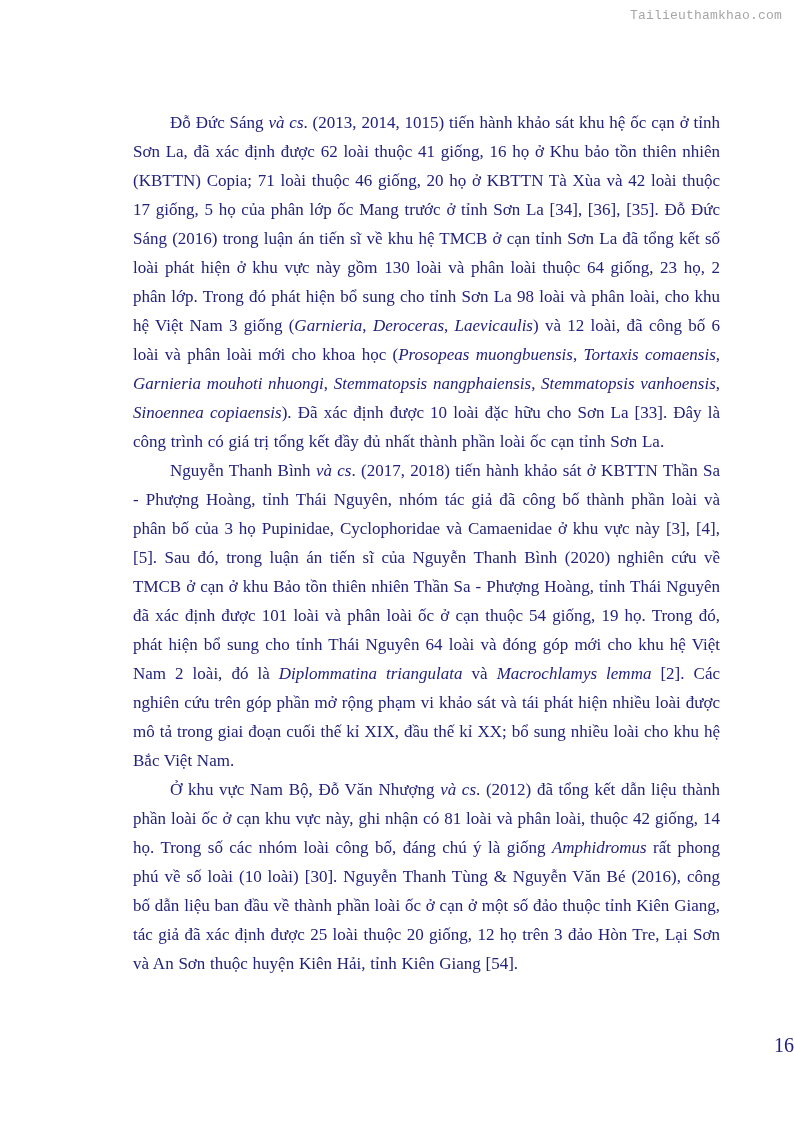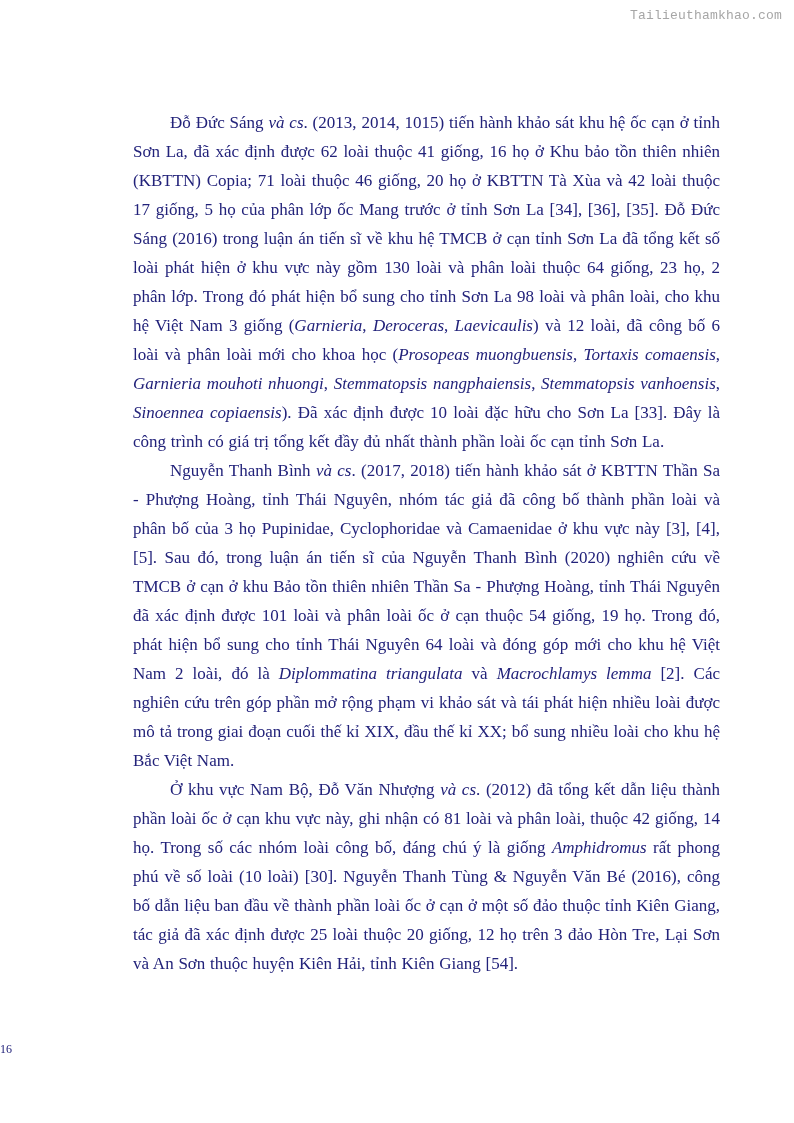--- a/index.html
+++ b/index.html
@@ -40,23 +40,23 @@
     word-spacing: 0.5px;
   }
   .content p.para em {
     font-style: italic;
   }
   .page-number {
     position: absolute;
     bottom: 66px;
     left: 0;
     width: 100%;
-    text-align: left;
+    text-align: right;
     color: #22227a;
-    font-size: 12px;
+    font-size: 20px;
     font-family: "Liberation Serif", serif;
   }
 </style>
 </head>
 <body>
 
 <div class="page">
 
   <div class="watermark">Tailieuthamkhao.com</div>
 

